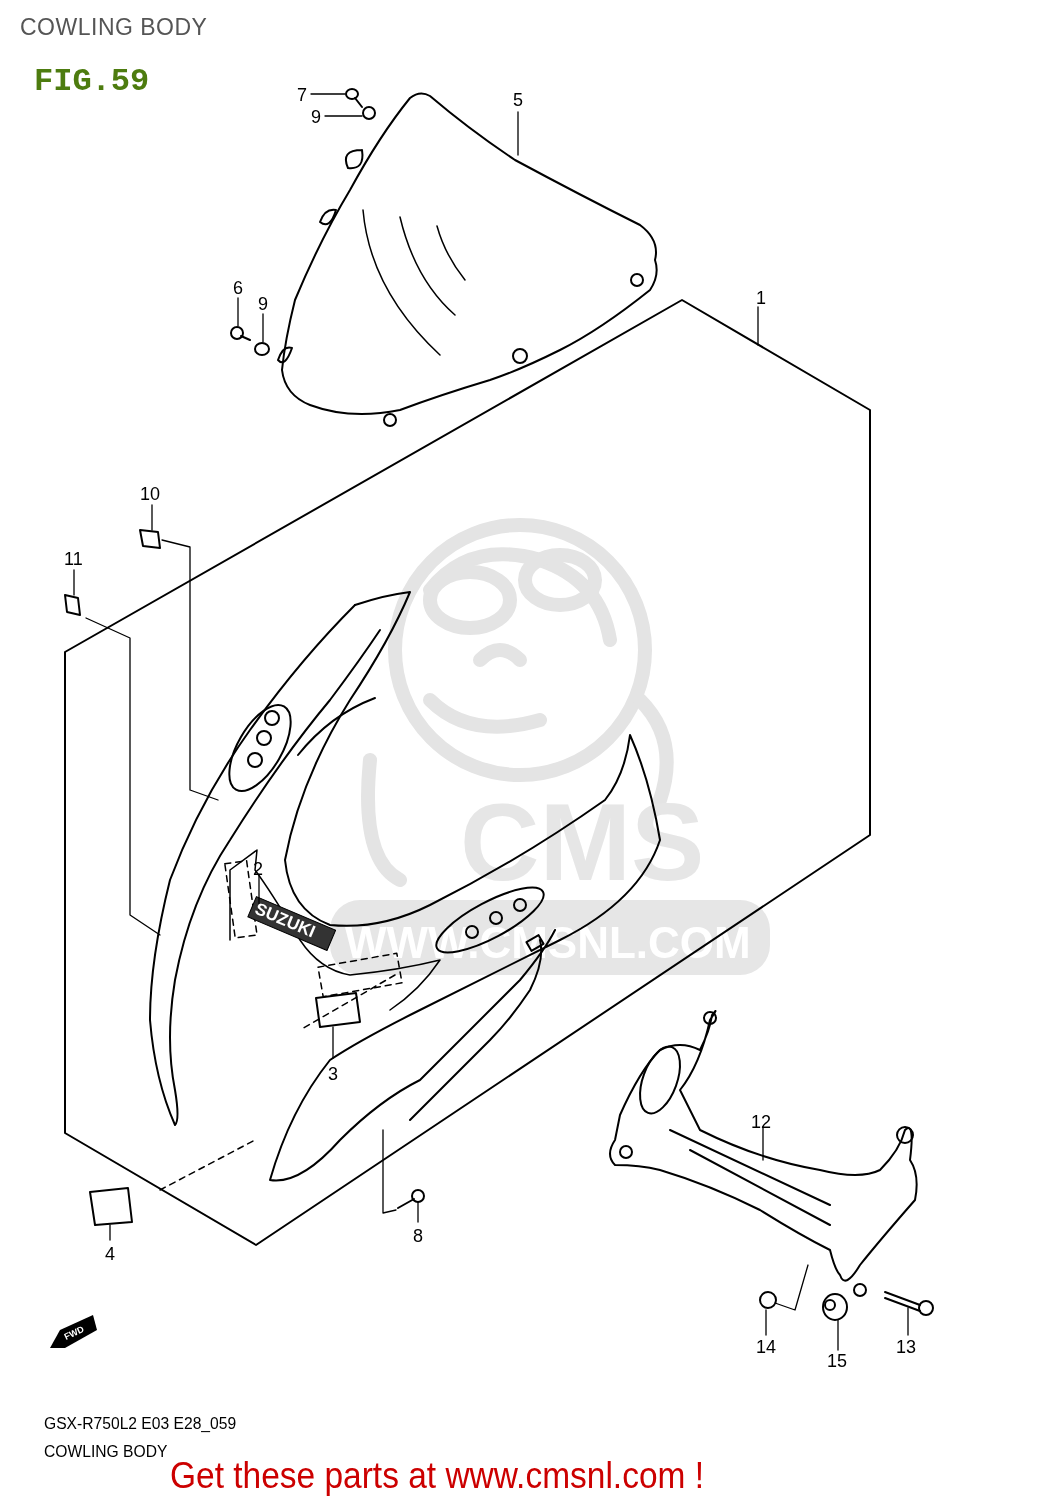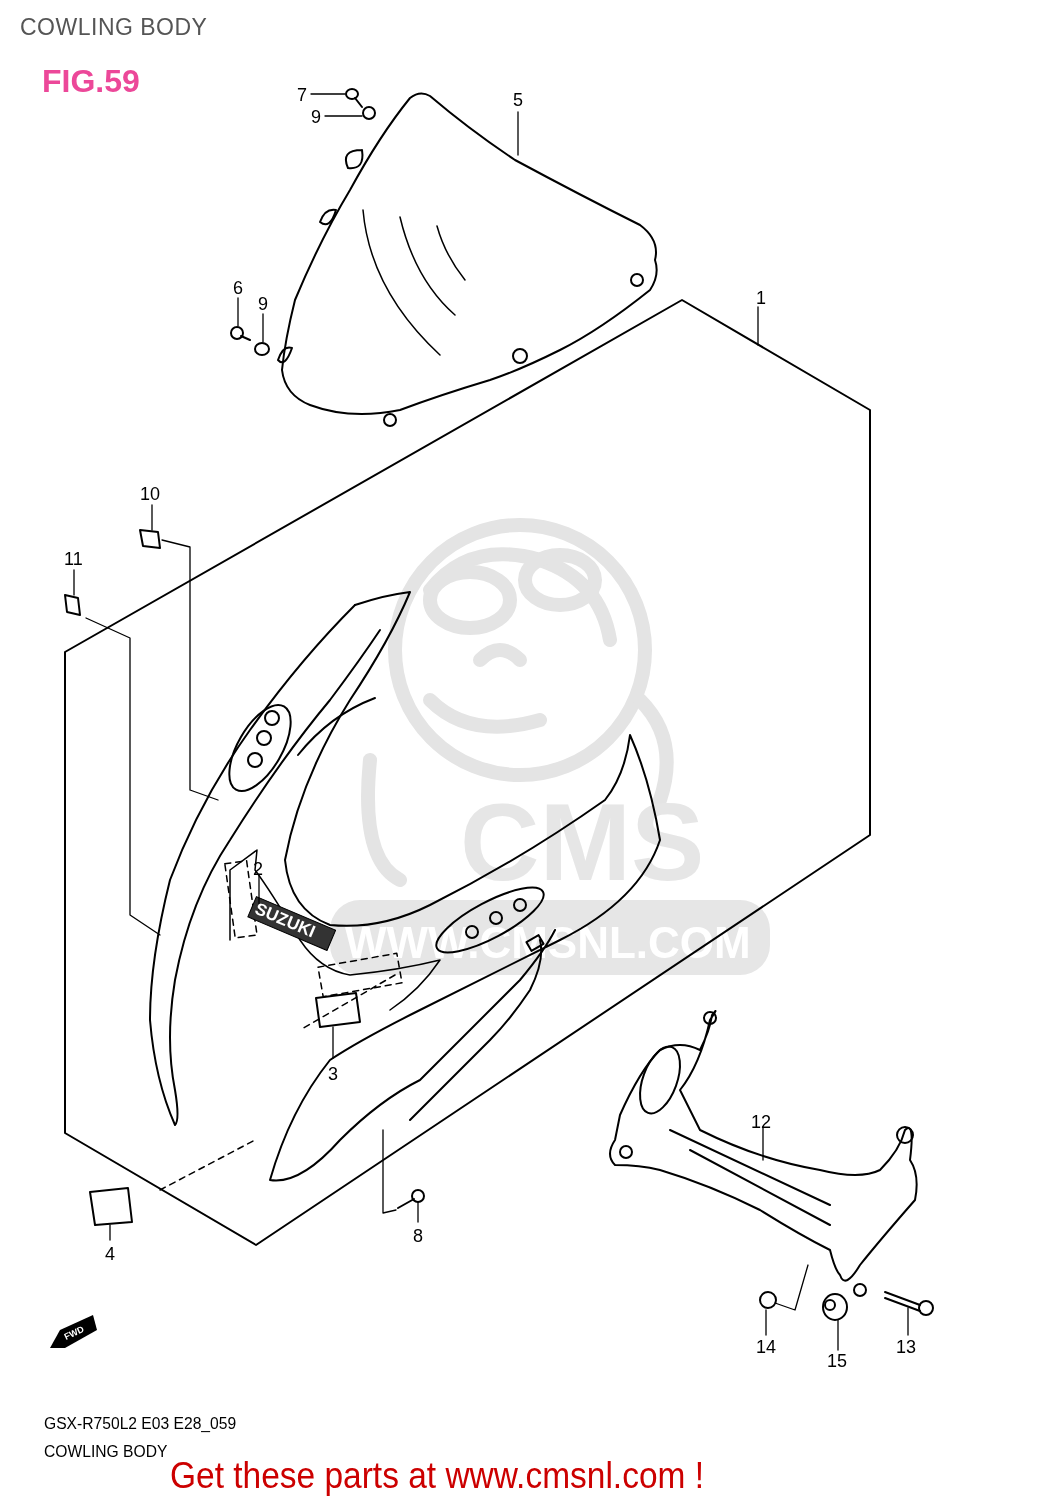--- a/index.html
+++ b/index.html
@@ -1,18 +1,18 @@
 <!DOCTYPE html>
 <html><head>
 <meta charset="utf-8">
 <style>
   html, body { margin:0; padding:0; background:#ffffff; }
   body { width:1058px; height:1500px; position:relative; overflow:hidden; font-family:"Liberation Sans", sans-serif; }
   .page-header { position:absolute; left:20px; top:14px; font-size:23px; color:#555555; letter-spacing:0.5px; }
-  .fig-label { position:absolute; left:42px; top:63px; font-size:32px; font-weight:bold; color:#ec4899; }
+  .fig-label { position:absolute; left:34px; top:63px; font-size:32px; font-weight:bold; color:#4d7c0f;font-family:Liberation Mono, monospace; }
   .diagram { position:absolute; left:0; top:0; width:1058px; height:1500px; }
   .callout { font-family:"Liberation Sans", sans-serif; font-size:18px; fill:#000; }
   .footer-code { position:absolute; left:44px; top:1414px; font-size:17px; color:#000; transform:scaleX(0.92); transform-origin:left; }
   .footer-title { position:absolute; left:44px; top:1442px; font-size:17px; color:#000; transform:scaleX(0.92); transform-origin:left; }
   .promo { position:absolute; left:170px; top:1455px; font-size:36px; color:#cc0000; white-space:nowrap; transform:scaleX(0.93); transform-origin:left; }
   .wm-text { font-family:"Liberation Sans", sans-serif; font-weight:bold; font-size:44px; fill:#ffffff; }
 </style>
 </head>
 <body>
 

